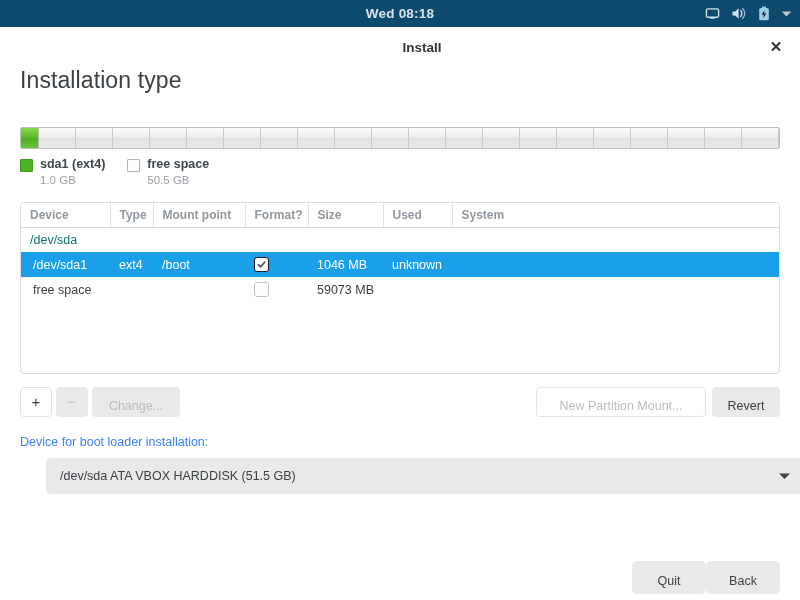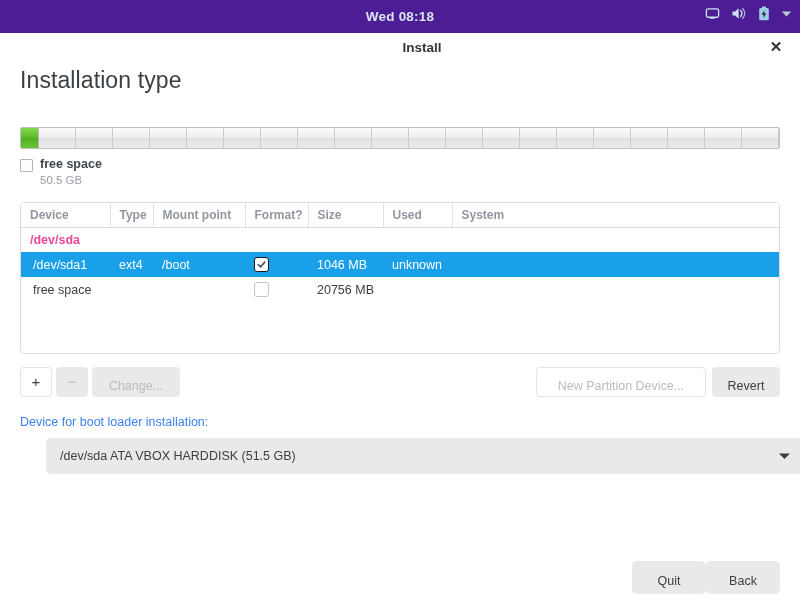--- a/index.html
+++ b/index.html
@@ -11,22 +11,22 @@
     overflow: hidden;
     background: #ffffff;
     font-family: "Liberation Sans", "DejaVu Sans", sans-serif;
     -webkit-font-smoothing: antialiased;
   }
 
   
   #topbar {
     position: absolute;
     top: 0; left: 0;
-    width: 800px; height: 33px;
-    background: #4c1d95;
+    width: 800px; height: 27px;
+    background: #0c4a6e;
     display: flex;
     align-items: center;
     justify-content: center;
     z-index: 30;
   }
   #topbar .clock {
     color: #d6e4ee;
     font-size: 13.5px;
     font-weight: bold;
     letter-spacing: 0.2px;
@@ -153,21 +153,21 @@
     color: #9aa0a6;
     line-height: 15px;
     display: block;
     margin-top: 1px;
   }
 
   
   #part-table {
     margin-top: 14px;
     width: 760px;
-    height: 152px;
+    height: 172px;
     border: 1px solid #dcdcdc;
     border-radius: 4px;
     background: #ffffff;
     overflow: hidden;
     position: relative;
   }
   #part-table table {
     width: 100%;
     border-collapse: collapse;
     table-layout: fixed;
@@ -189,21 +189,21 @@
 
   #part-table tbody td {
     height: 25px;
     font-size: 12.5px;
     color: #3b4045;
     padding: 0 0 0 9px;
     vertical-align: middle;
     white-space: nowrap;
     overflow: hidden;
   }
-  #part-table tbody tr.device-row td { color: #ec4899; font-weight: bold; }
+  #part-table tbody tr.device-row td { color: #0f766e; }
   #part-table tbody tr.indent td.c-dev { padding-left: 12px; }
   #part-table tbody tr.selected {
     background: #19a0e8;
   }
   #part-table tbody tr.selected td { color: #ffffff; }
 
   .cbox {
     width: 15px; height: 15px;
     border-radius: 3px;
     background: #ffffff;
@@ -369,20 +369,27 @@
 
     <h1 id="page-title">Installation type</h1>
 
     <div id="usage-bar">
       <div class="seg-used" style="width:18px;"></div>
       <div class="seg-free"></div>
     </div>
 
     <div id="legend">
       <div class="item">
+        <span class="swatch used"></span>
+        <span>
+          <span class="lbl">sda1 (ext4)</span>
+          <span class="sub">1.0 GB</span>
+        </span>
+      </div>
+      <div class="item">
         <span class="swatch free"></span>
         <span>
           <span class="lbl">free space</span>
           <span class="sub">50.5 GB</span>
         </span>
       </div>
     </div>
 
     <div id="part-table">
       <table>
@@ -431,36 +438,36 @@
             <td>unknown</td>
             <td></td>
           </tr>
           <tr class="indent">
             <td class="c-dev">free space</td>
             <td></td>
             <td></td>
             <td>
               <span class="cbox"></span>
             </td>
-            <td>20756 MB</td>
+            <td>59073 MB</td>
             <td></td>
             <td></td>
           </tr>
         </tbody>
       </table>
     </div>
 
     <div id="actions">
       <div class="left-group">
         <button id="btn-add" class="btn plain-white">+</button>
         <button id="btn-remove" class="btn disabled">−</button>
         <button id="btn-change" class="btn disabled">Change...</button>
       </div>
       <div class="right-group">
-        <button id="btn-new-table" class="btn disabled ghost">New Partition Device...</button>
+        <button id="btn-new-table" class="btn disabled ghost">New Partition Mount...</button>
         <button id="btn-revert" class="btn">Revert</button>
       </div>
     </div>
 
     <div id="boot-label">Device for boot loader installation:</div>
     <div id="boot-select">
       <span>/dev/sda   ATA VBOX HARDDISK (51.5 GB)</span>
       <span class="caret">
         <svg width="13" height="9" viewBox="0 0 13 9">
           <path d="M1 2 L6.5 7.6 L12 2 Z" fill="#3b4045"></path>

